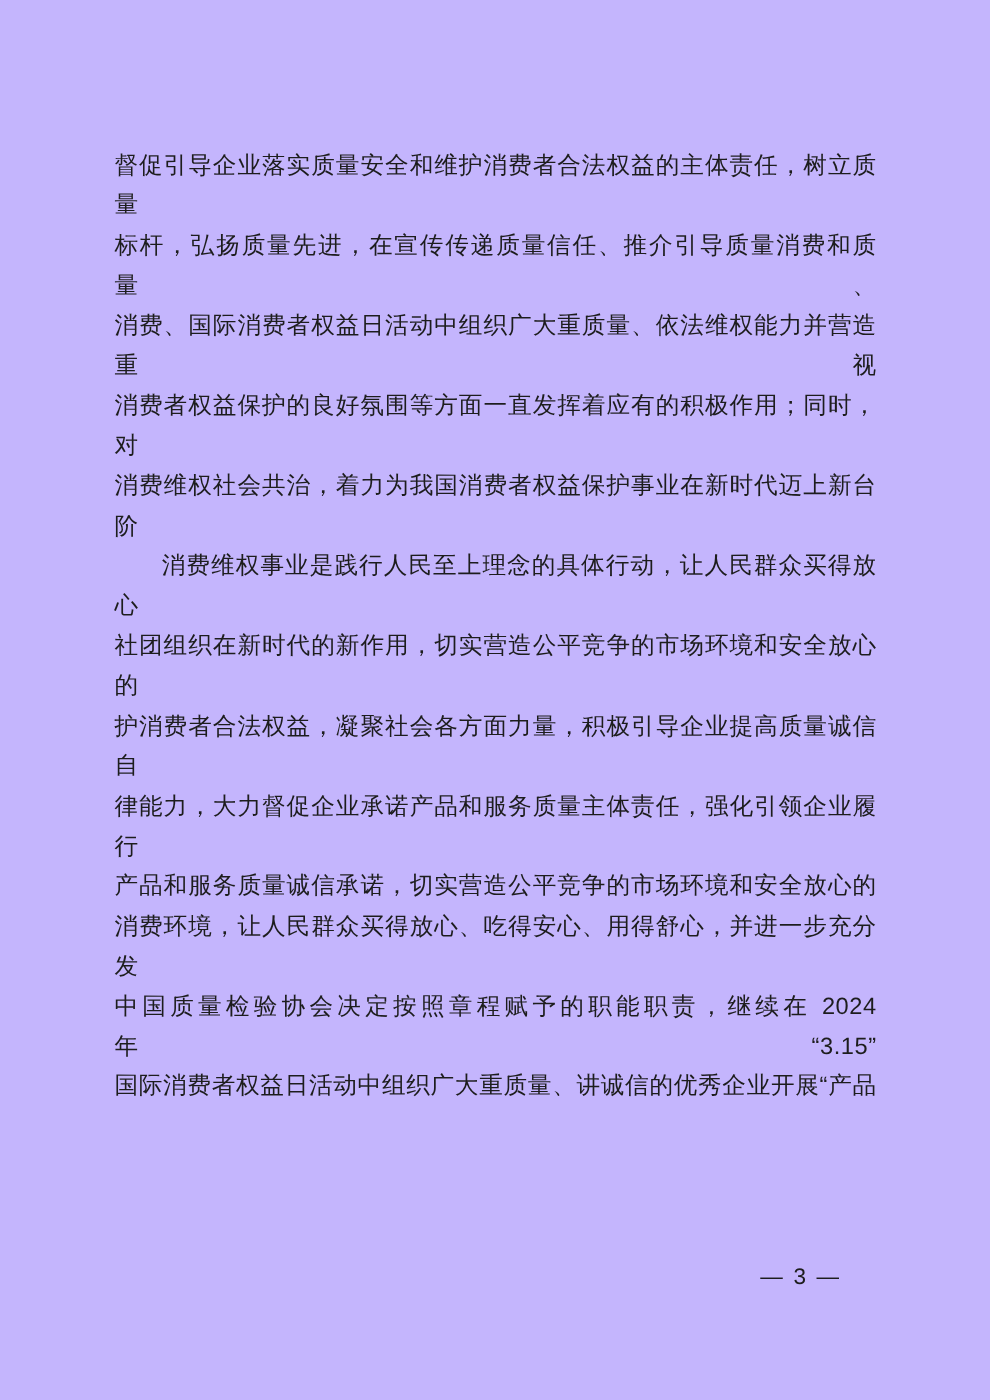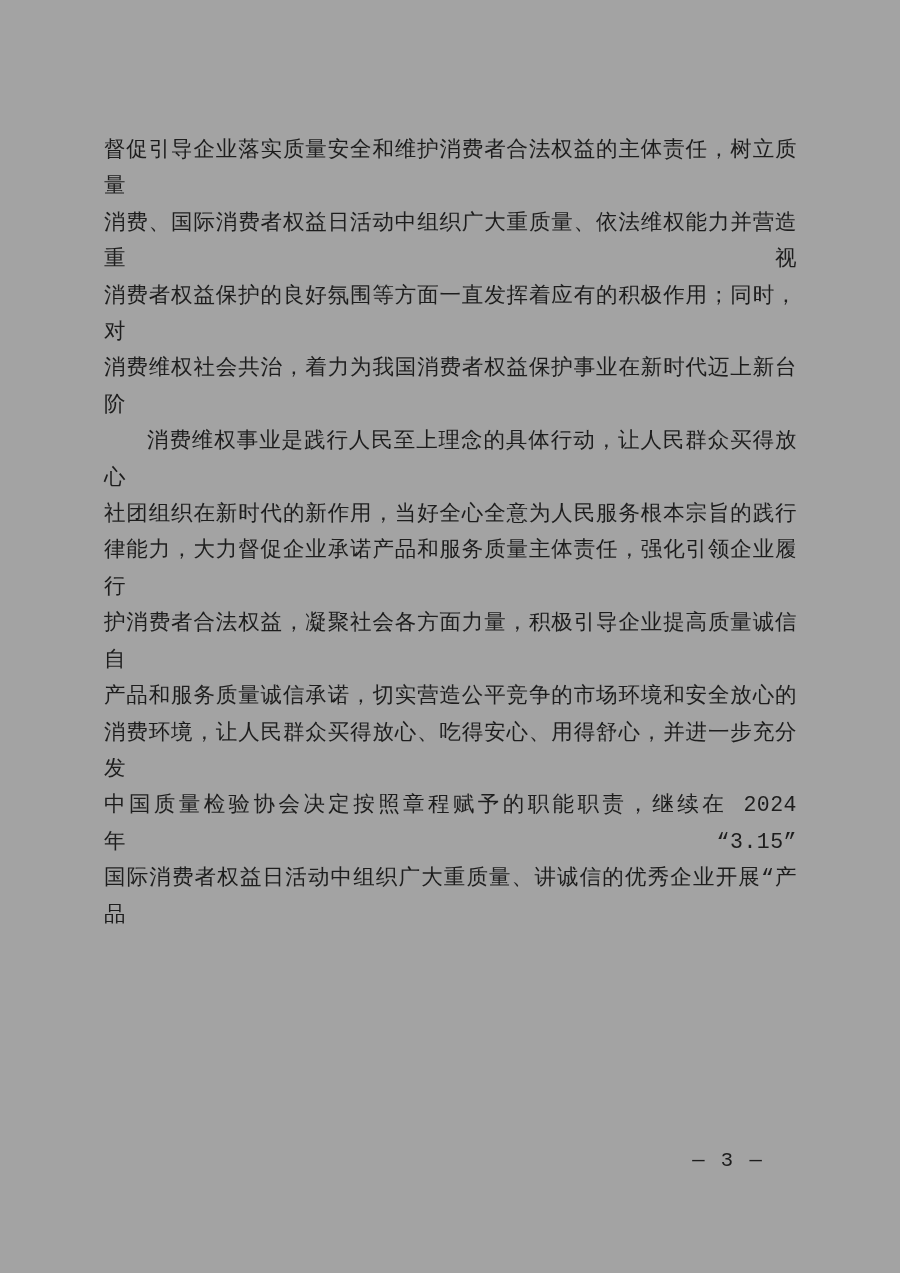--- a/index.html
+++ b/index.html
@@ -4,23 +4,23 @@
 <style>
   html, body {
     margin: 0;
     padding: 0;
     background: #ffffff;
   }
   .page {
     position: relative;
     width: 900px;
     height: 1273px;
-    background: #a3a3a3;
+    background: #c4b5fd;
     overflow: hidden;
-    font-family: Liberation Mono, monospace;
+    font-family: Liberation Sans, sans-serif;
     color: #1d1d1d;
   }
   .body-text {
     position: absolute;
     left: 104px;
     top: 132px;
     width: 693px;
   }
   .ln {
     font-size: 21.5px;
@@ -47,26 +47,27 @@
     color: #1d1d1d;
     letter-spacing: 2px;
   }
 </style>
 </head>
 <body>
 
 <div class="page">
   <div class="body-text">
       <div class="ln body full">督促引导企业落实质量安全和维护消费者合法权益的主体责任，树立质量</div>
+      <div class="ln body full">标杆，弘扬质量先进，在宣传传递质量信任、推介引导质量消费和质量、</div>
       <div class="ln body full">消费、国际消费者权益日活动中组织广大重质量、依法维权能力并营造重视</div>
       <div class="ln body full">消费者权益保护的良好氛围等方面一直发挥着应有的积极作用；同时，对</div>
       <div class="ln body full">消费维权社会共治，着力为我国消费者权益保护事业在新时代迈上新台阶</div>
       <div class="ln body full indent">消费维权事业是践行人民至上理念的具体行动，让人民群众买得放心</div>
-      <div class="ln body full">社团组织在新时代的新作用，当好全心全意为人民服务根本宗旨的践行</div>
+      <div class="ln body full">社团组织在新时代的新作用，切实营造公平竞争的市场环境和安全放心的</div>
+      <div class="ln body full">护消费者合法权益，凝聚社会各方面力量，积极引导企业提高质量诚信自</div>
       <div class="ln body full">律能力，大力督促企业承诺产品和服务质量主体责任，强化引领企业履行</div>
-      <div class="ln body full">护消费者合法权益，凝聚社会各方面力量，积极引导企业提高质量诚信自</div>
       <div class="ln body full">产品和服务质量诚信承诺，切实营造公平竞争的市场环境和安全放心的</div>
       <div class="ln body full">消费环境，让人民群众买得放心、吃得安心、用得舒心，并进一步充分发</div>
       <div class="ln body full">中国质量检验协会决定按照章程赋予的职能职责，继续在 2024 年“3.15”</div>
       <div class="ln body full">国际消费者权益日活动中组织广大重质量、讲诚信的优秀企业开展“产品</div>
     </div>
   <div class="page-number">— 3 —</div>
 </div>
 
 </body></html>

